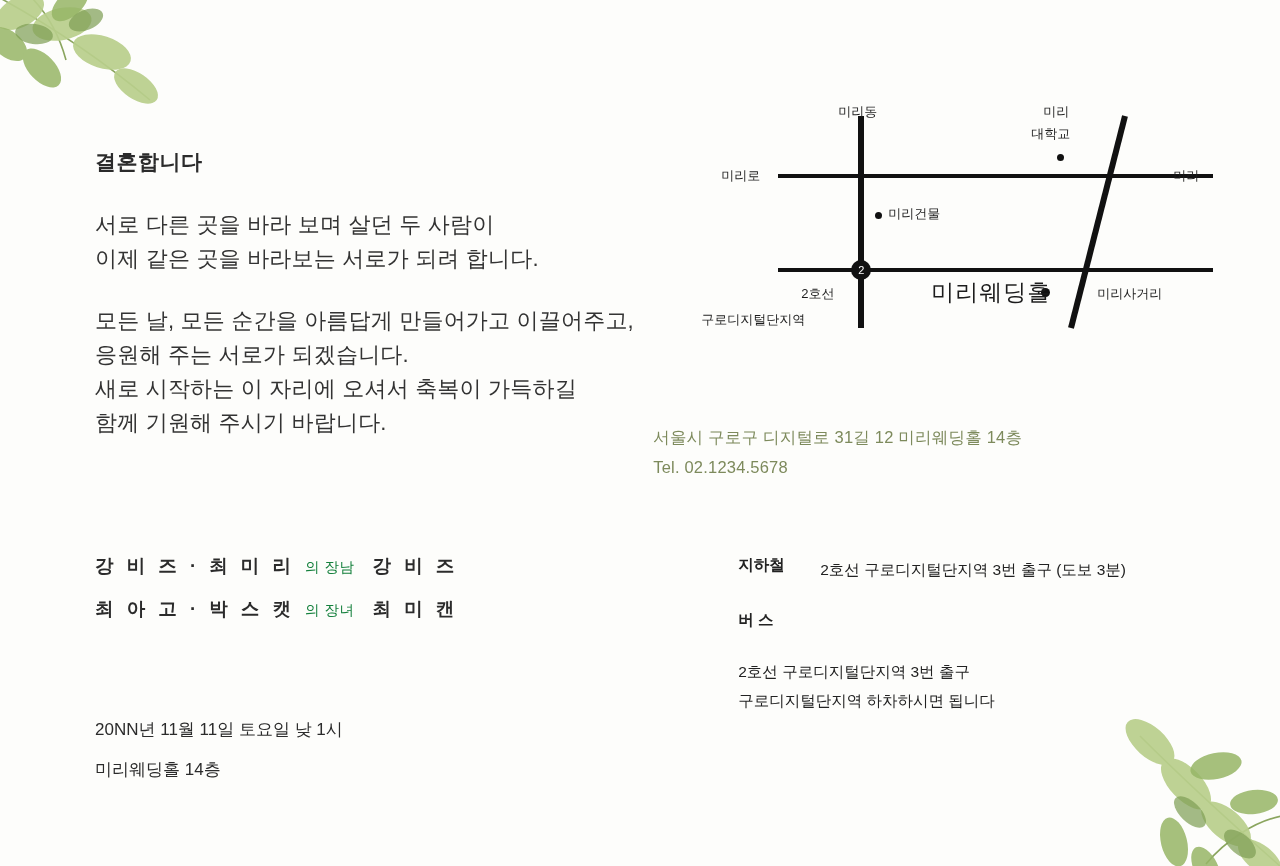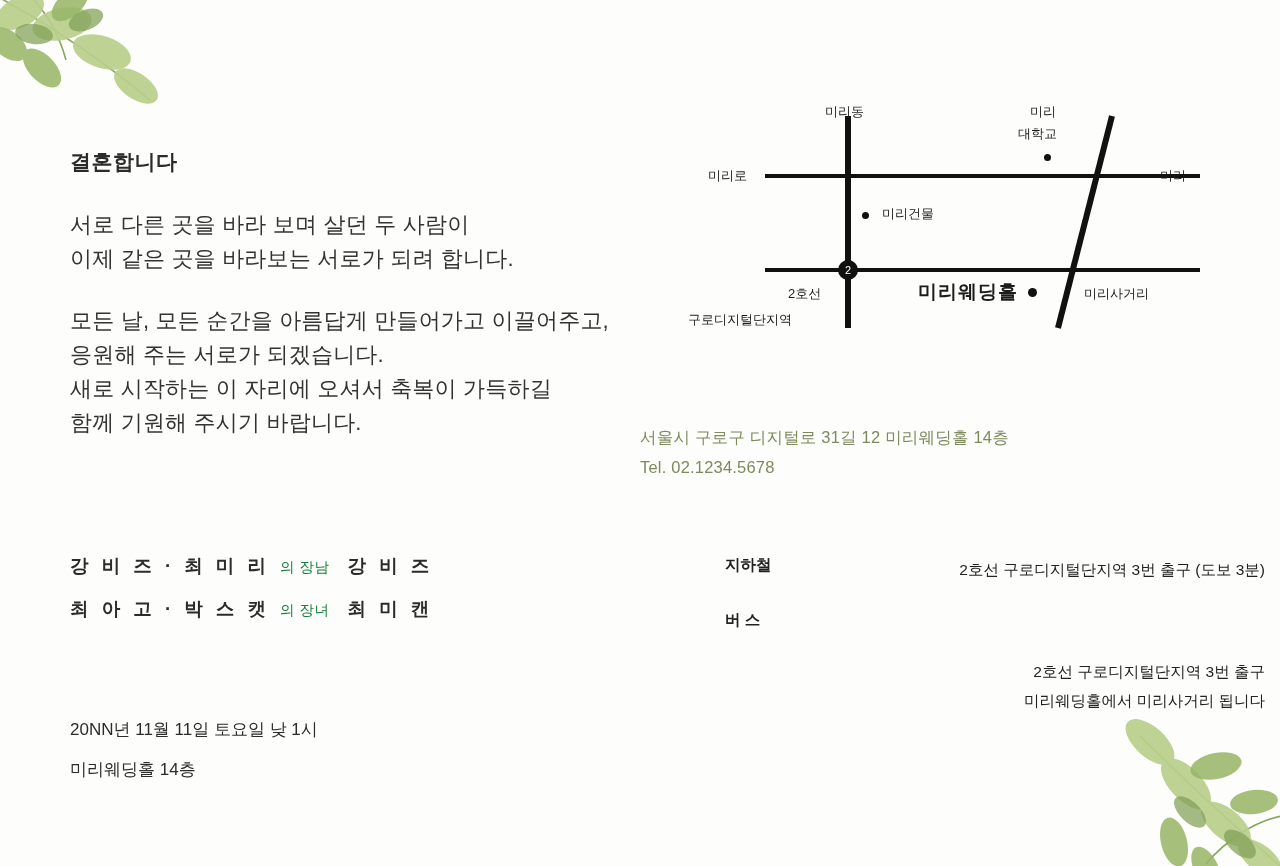--- a/index.html
+++ b/index.html
@@ -28,20 +28,21 @@
   .page {
     position: absolute;
     inset: 0;
     display: flex;
   }
   .left-col {
     width: 640px;
     position: relative;
     padding: 0 0 0 70px;
     box-sizing: border-box;
+    margin-left: 25px;
   }
   .right-col {
     width: 640px;
     position: relative;
   }
 
   
   .greeting-title {
     position: absolute;
     top: 148px;
@@ -112,22 +113,22 @@
     height: 280px;
   }
   .map-label {
     position: absolute;
     font-size: 13px;
     color: #1c1c1c;
     white-space: nowrap;
     line-height: 20px;
   }
   .map-label.big {
-    font-size: 19px;
-    font-weight: 700;
+    font-size: 23px;
+    font-weight: 400;
     letter-spacing: 1px;
     text-align: right;
   }
   .dot {
     position: absolute;
     width: 9px;
     height: 9px;
     background: #111;
     border-radius: 50%;
   }
@@ -162,21 +163,20 @@
     position: absolute;
     top: 555px;
     left: 85px;
     width: 540px;
     font-size: 15.5px;
     color: #222;
   }
   .tr-row {
     display: flex;
     margin-bottom: 26px;
-    text-align: right;
   }
   .tr-row:last-child { margin-bottom: 0; }
   .tr-head {
     width: 82px;
     flex: 0 0 82px;
     font-weight: 700;
     display: flex;
     justify-content: space-between;
     font-size: 15.5px;
     letter-spacing: 0;
@@ -286,21 +286,21 @@
       <div class="station" style="left:198px; top:172px;">2</div>
       <div class="dot sm" style="left:222px; top:124px;"></div>
       <div class="dot sm" style="left:404px; top:66px;"></div>
       <div class="dot" style="left:388px; top:200px;"></div>
 
       <div class="map-label" style="left:185px; top:14px;">미리동</div>
       <div class="map-label" style="left:390px; top:14px;">미리</div>
       <div class="map-label" style="left:378px; top:36px;">대학교</div>
       <div class="map-label" style="left:68px; top:78px;">미리로</div>
       <div class="map-label" style="left:520px; top:78px;">미리</div>
-      <div class="map-label" style="left:235px; top:116px;margin-left:7px;">미리건물</div>
+      <div class="map-label" style="left:235px; top:116px;">미리건물</div>
       <div class="map-label" style="left:148px; top:196px;">2호선</div>
       <div class="map-label" style="left:48px; top:222px;">구로디지털단지역</div>
       <div class="map-label" style="left:444px; top:196px;">미리사거리</div>
       <div class="map-label big" style="left:278px; top:194px;">미리웨딩홀</div>
     </div>
 
     <div class="address">
       <div>서울시 구로구 디지털로 31길 12 미리웨딩홀 14층</div>
       <div>Tel. 02.1234.5678</div>
     </div>
@@ -311,18 +311,18 @@
         <div class="tr-body">
           <div>2호선 구로디지털단지역 3번 출구 (도보 3분)</div>
         </div>
       </div>
       <div class="tr-row">
         <div class="tr-head spread">버 스</div>
       </div>
       <div class="tr-row">
         <div class="tr-body">
           <div>2호선 구로디지털단지역 3번 출구</div>
-          <div>미리웨딩홀에서 미리사거리 됩니다</div>
+          <div>구로디지털단지역 하차하시면 됩니다</div>
         </div>
       </div>
     </div>
   </div>
 </div>
 
 </body></html>

